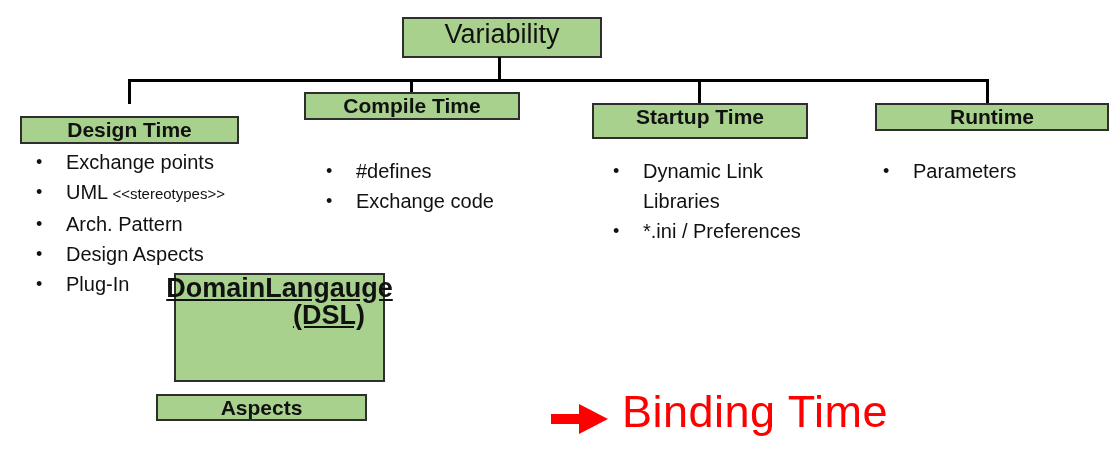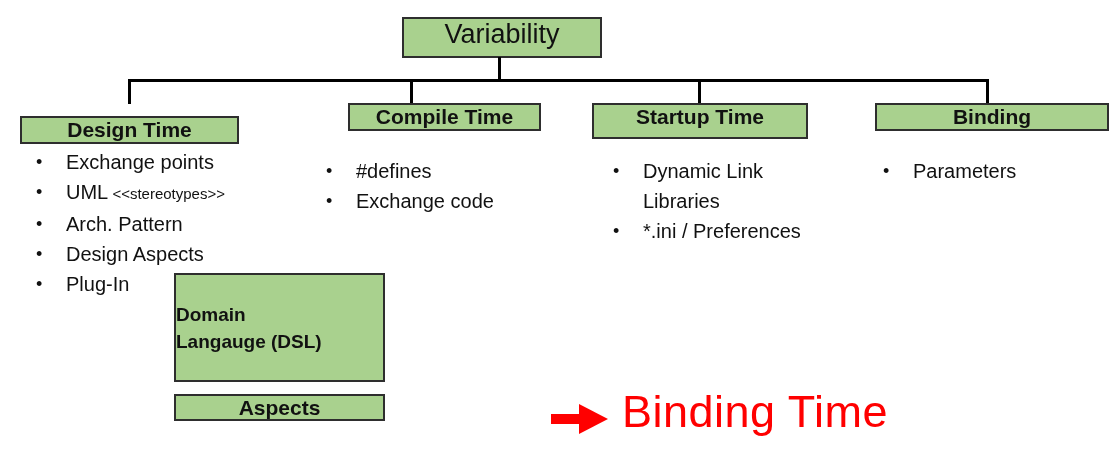--- a/index.html
+++ b/index.html
@@ -27,21 +27,21 @@
     position: absolute;
     background: var(--box-fill);
     border: 2px solid var(--box-border);
     display: flex;
     align-items: flex-start;
     justify-content: center;
     text-align: center;
   }
   .gbox.title { font-size: 27px; font-weight: 400; }
   .gbox.header { font-size: 21px; font-weight: 700; }
-  .gbox.multi  { font-size: 19px; font-weight: 700; flex-direction: column; line-height: 27px; }
+  .gbox.multi  { font-size: 27px; font-weight: 700; flex-direction: row; line-height: 27px; text-decoration: underline; }
   .conn { position: absolute; background: var(--line); }
   .list { position: absolute; font-size: 20px; }
   .li { display: flex; line-height: 30px; }
   .li .bullet { flex: none; width: 30px; font-size: 18px; }
   .li .txt { flex: 1; }
   .li .small { font-size: 15px; }
   .annotation {
     position: absolute;
     left: 551px;
     top: 386px;
@@ -69,28 +69,28 @@
   <div class="conn" style="left:498px; top:57px; width:3px; height:24px;"></div>
   <div class="conn" style="left:128px; top:79px; width:861px; height:3px;"></div>
   <div class="conn" style="left:128px; top:79px; width:3px; height:25px;"></div>
   <div class="conn" style="left:410px; top:79px; width:3px; height:25px;"></div>
   <div class="conn" style="left:698px; top:79px; width:3px; height:25px;"></div>
   <div class="conn" style="left:986px; top:79px; width:3px; height:25px;"></div>
 
   <div class="gbox header" style="left:20px; top:116px; width:219px; height:28px;">
     <span>Design Time</span>
   </div>
-  <div class="gbox header" style="left:304px; top:103px; width:193px; height:28px;margin-left:44px;">
+  <div class="gbox header" style="left:304px; top:92px; width:216px; height:28px;">
     <span>Compile Time</span>
   </div>
   <div class="gbox header" style="left:592px; top:103px; width:216px; height:36px;">
     <span>Startup Time</span>
   </div>
   <div class="gbox header" style="left:875px; top:103px; width:234px; height:28px;">
-    <span>Binding</span>
+    <span>Runtime</span>
   </div>
 
   <div class="list" style="left:36px; top:147px; width:262px;">
       <div class="li">
         <span class="bullet">•</span>
         <span class="txt">Exchange points</span>
       </div>
       <div class="li">
         <span class="bullet">•</span>
         <span class="txt">UML<span class="small"> &lt;&lt;stereotypes&gt;&gt;</span></span>
@@ -132,21 +132,21 @@
       <div class="li">
         <span class="bullet">•</span>
         <span class="txt">Parameters</span>
       </div>
     </div>
 
   <div class="gbox multi" style="left:174px; top:273px; width:211px; height:109px;">
     <span>Domain</span>
     <span>Langauge (DSL)</span>
   </div>
-  <div class="gbox header" style="left:174px; top:394px; width:211px; height:27px;">
+  <div class="gbox header" style="left:156px; top:394px; width:211px; height:27px;">
     <span>Aspects</span>
   </div>
 
   <div class="annotation">
     <svg class="arrow" viewBox="0 0 57 30" aria-hidden="true">
       <rect x="0" y="10" width="31" height="10" fill="#ff0000"></rect>
       <polygon points="28,0 57,15 28,30" fill="#ff0000"></polygon>
     </svg>
     <span class="label">Binding Time</span>
   </div>

